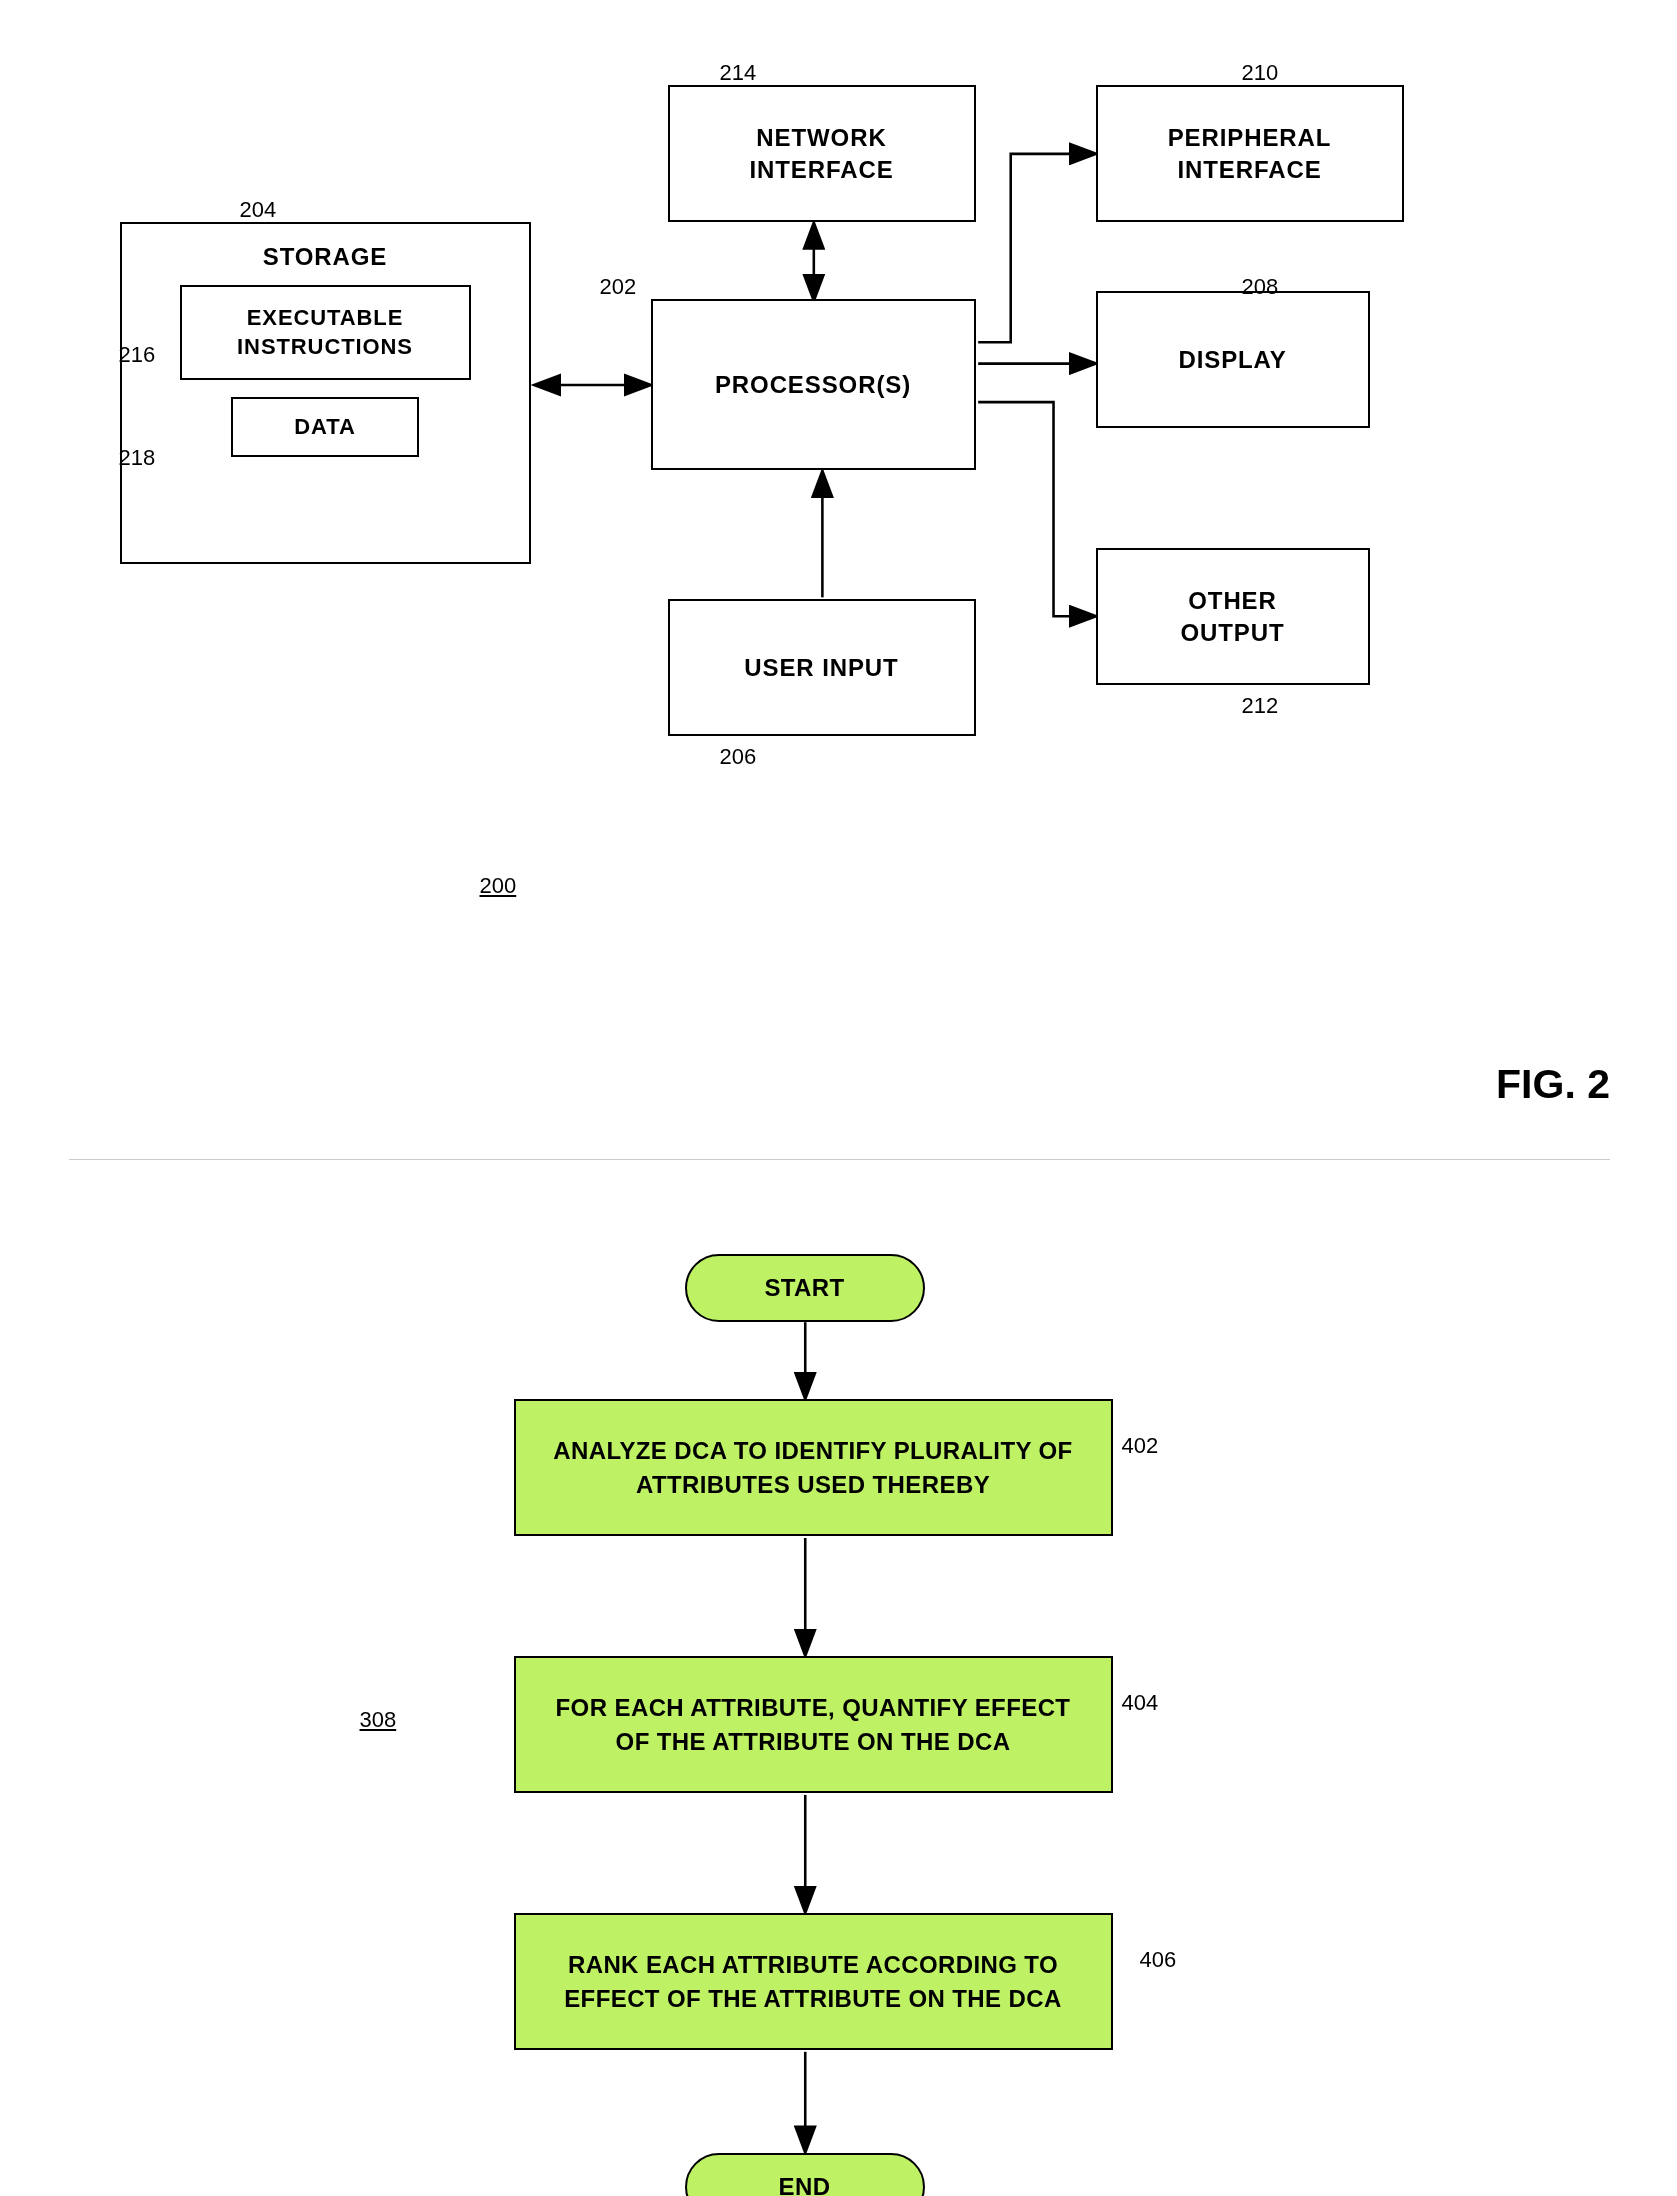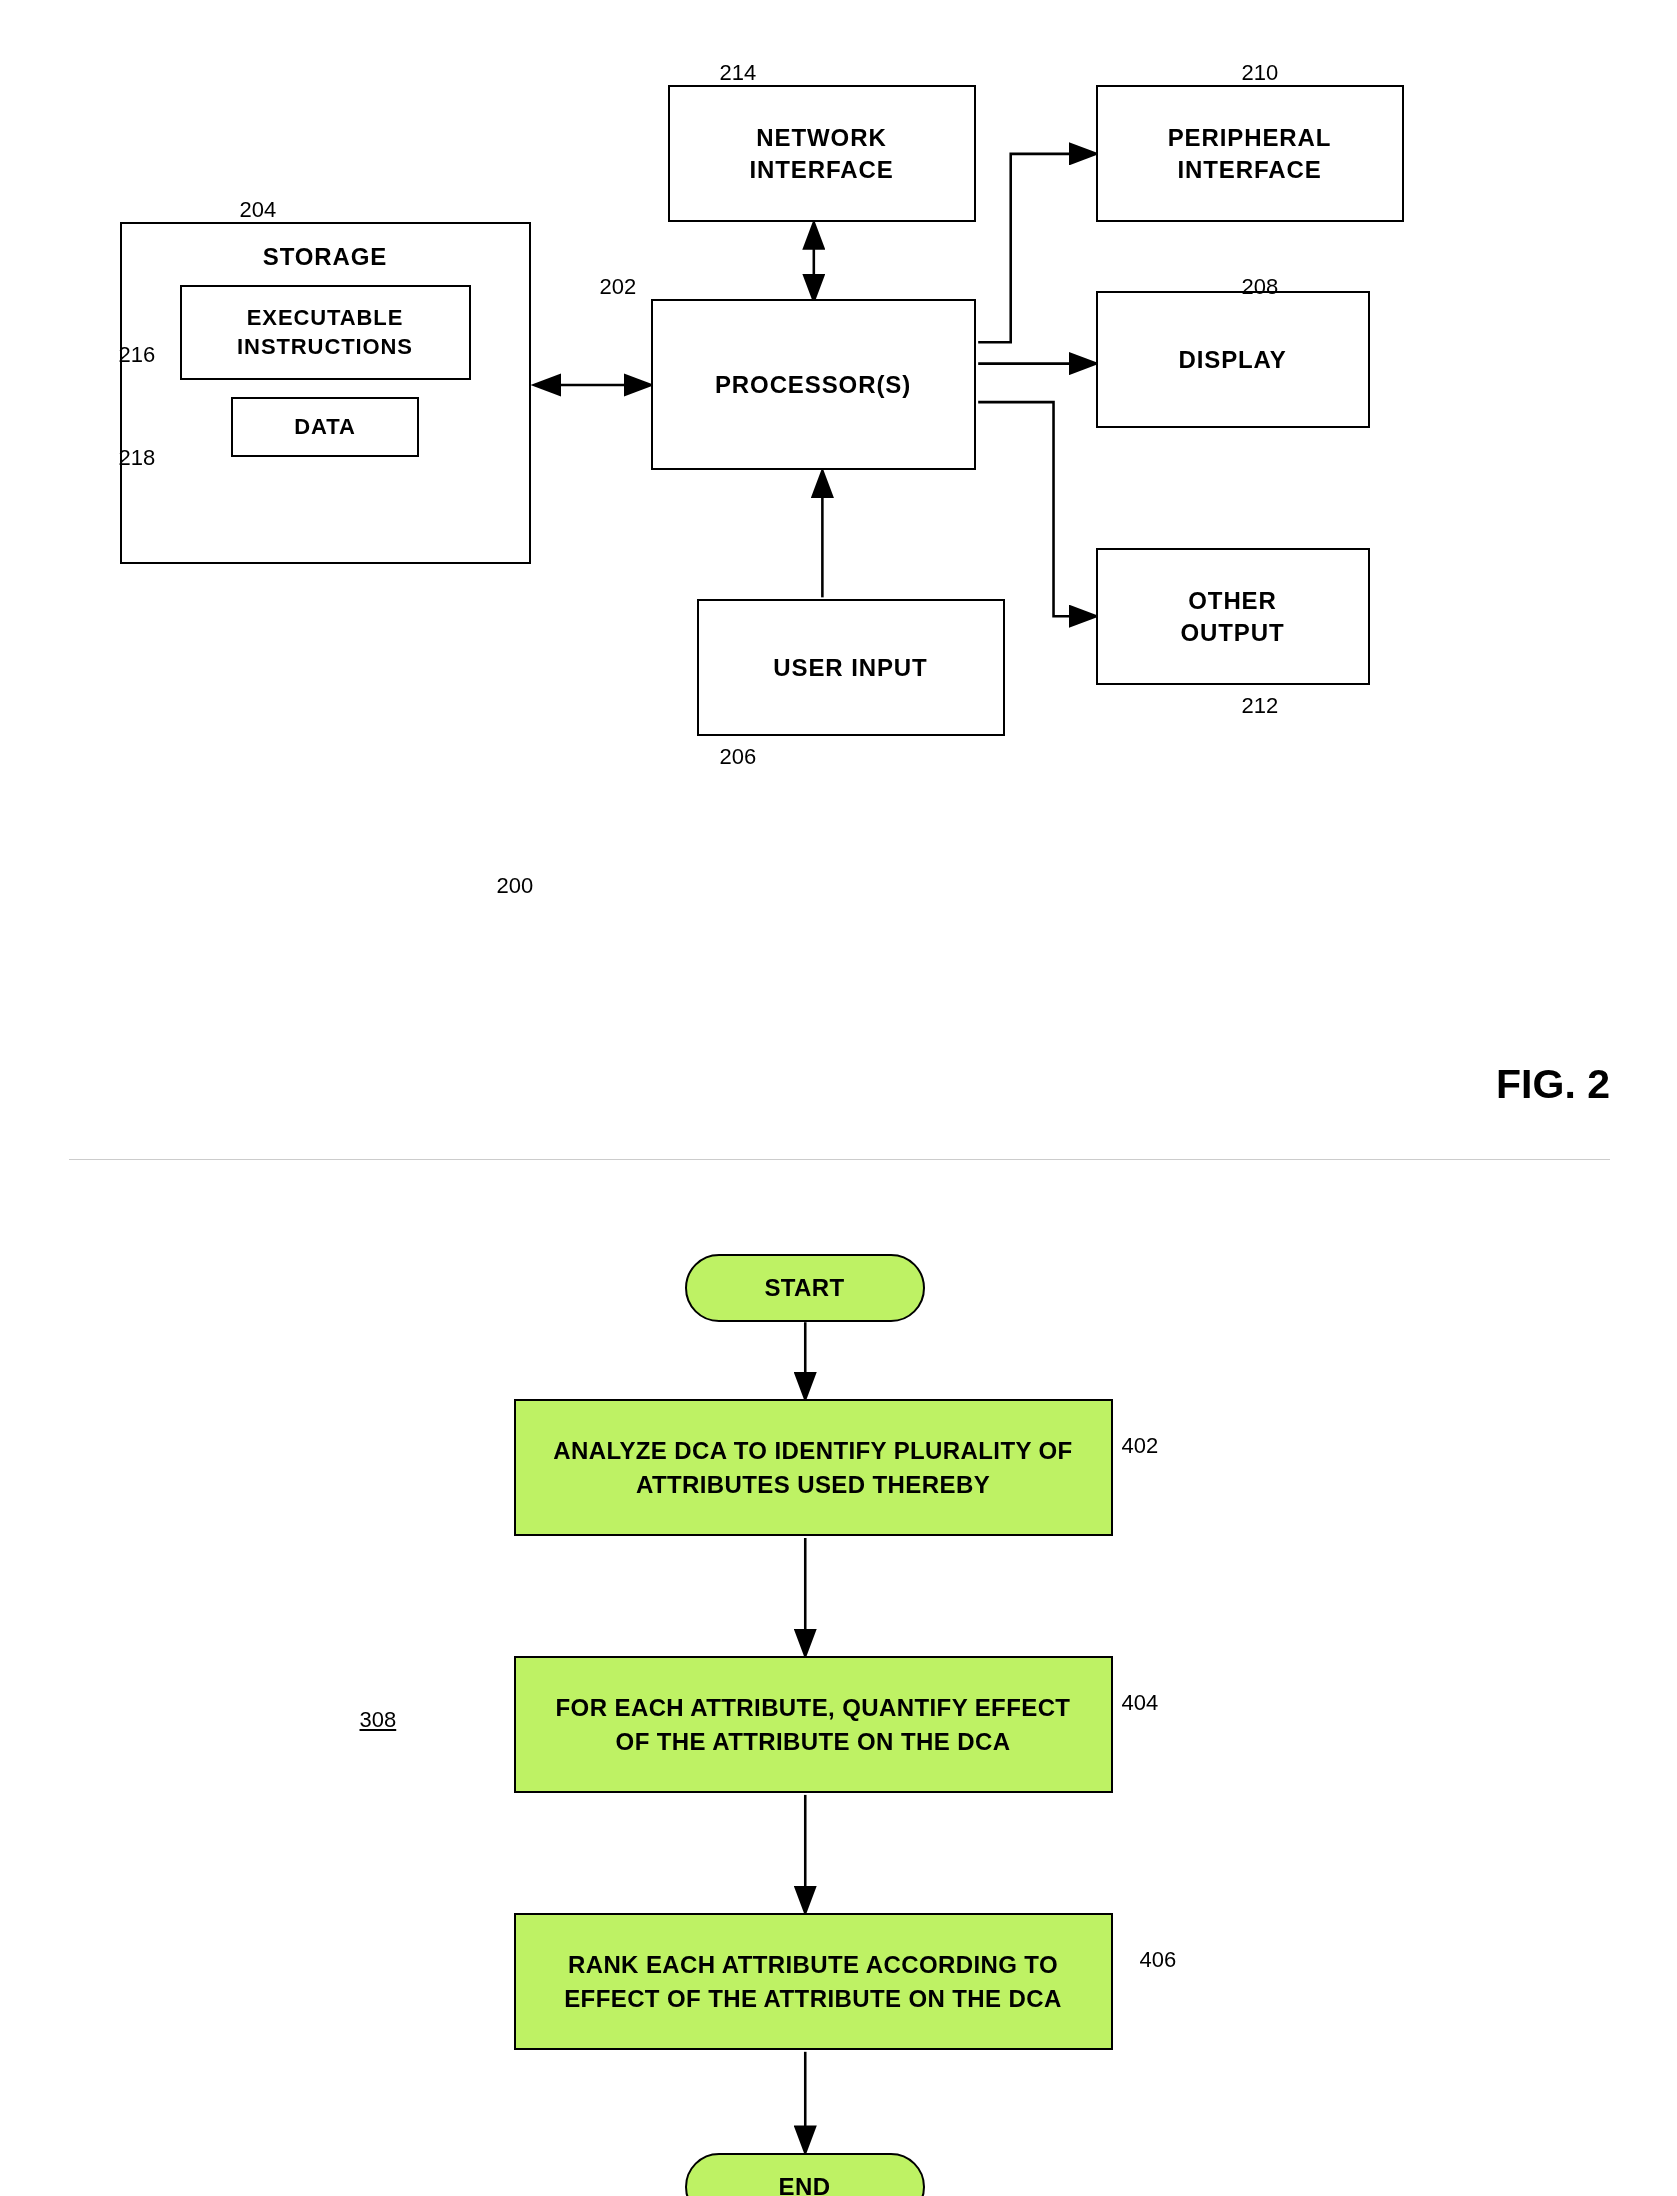--- a/index.html
+++ b/index.html
@@ -108,21 +108,21 @@
     
     .box-display {
       left: 1027px;
       top: 240px;
       width: 274px;
       height: 137px;
     }
 
     
     .box-userinput {
-      left: 628px;
+      left: 599px;
       top: 548px;
       width: 308px;
       height: 137px;
     }
 
     
     .box-otheroutput {
       left: 1027px;
       top: 497px;
       width: 274px;
@@ -311,21 +311,21 @@
 
     <span class="ref-label" style="left:171px; top:146px;">204</span>
     <span class="ref-label" style="left:50px; top:291px;">216</span>
     <span class="ref-label" style="left:50px; top:394px;">218</span>
     <span class="ref-label" style="left:531px; top:223px;">202</span>
     <span class="ref-label" style="left:651px; top:8.6px;">214</span>
     <span class="ref-label" style="left:1173px; top:8.6px;">210</span>
     <span class="ref-label" style="left:1173px; top:223px;">208</span>
     <span class="ref-label" style="left:651px; top:693px;">206</span>
     <span class="ref-label" style="left:1173px; top:642px;">212</span>
-    <span class="ref-label" style="left:428px; top:822px; ">200</span>
+    <span class="ref-label" style="left:411px; top:822px; text-decoration: underline;">200</span>
 
   </div>
 
   <div class="fig-caption">FIG. 2</div>
 
   <hr class="divider-line">
 
   <div class="fig4-container">
 
     <svg class="flow-arrows-svg" viewBox="0 0 1400 1260">

